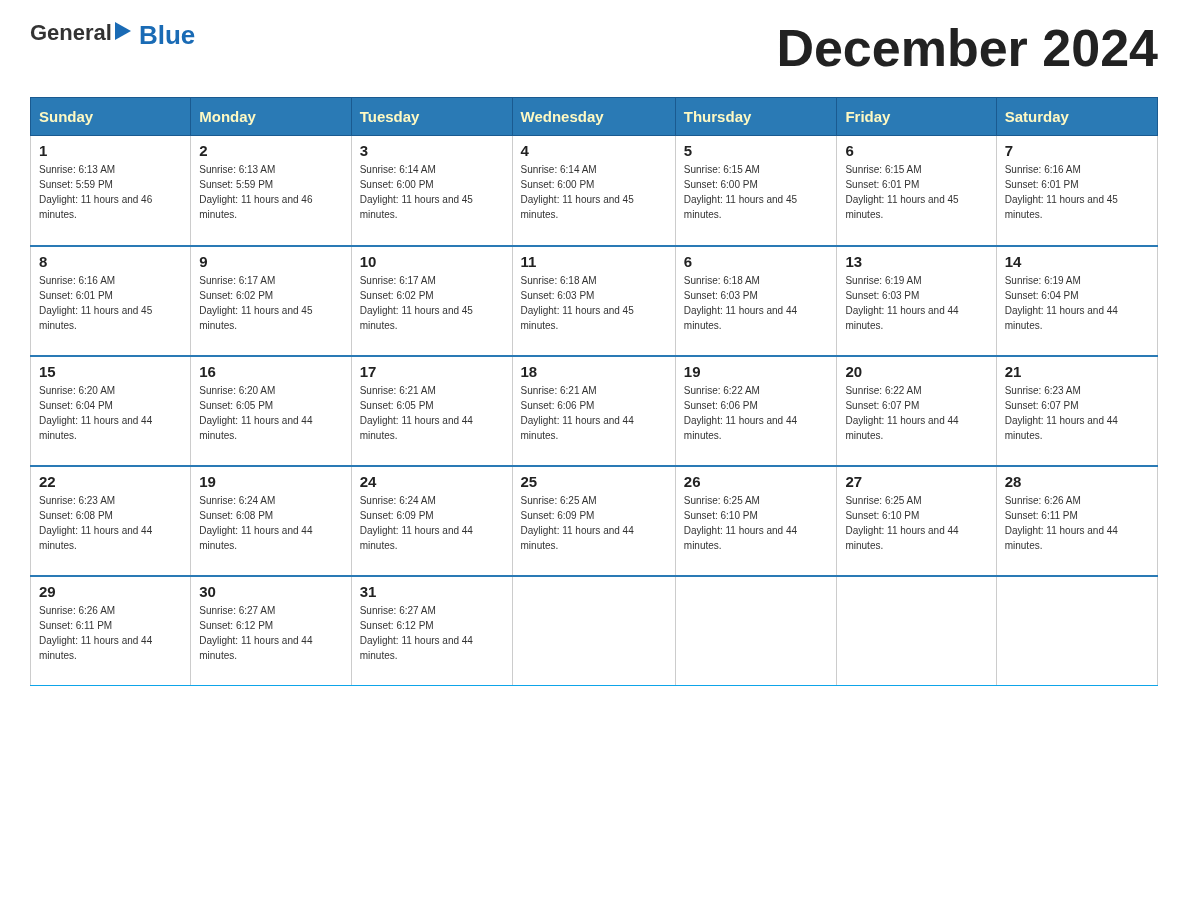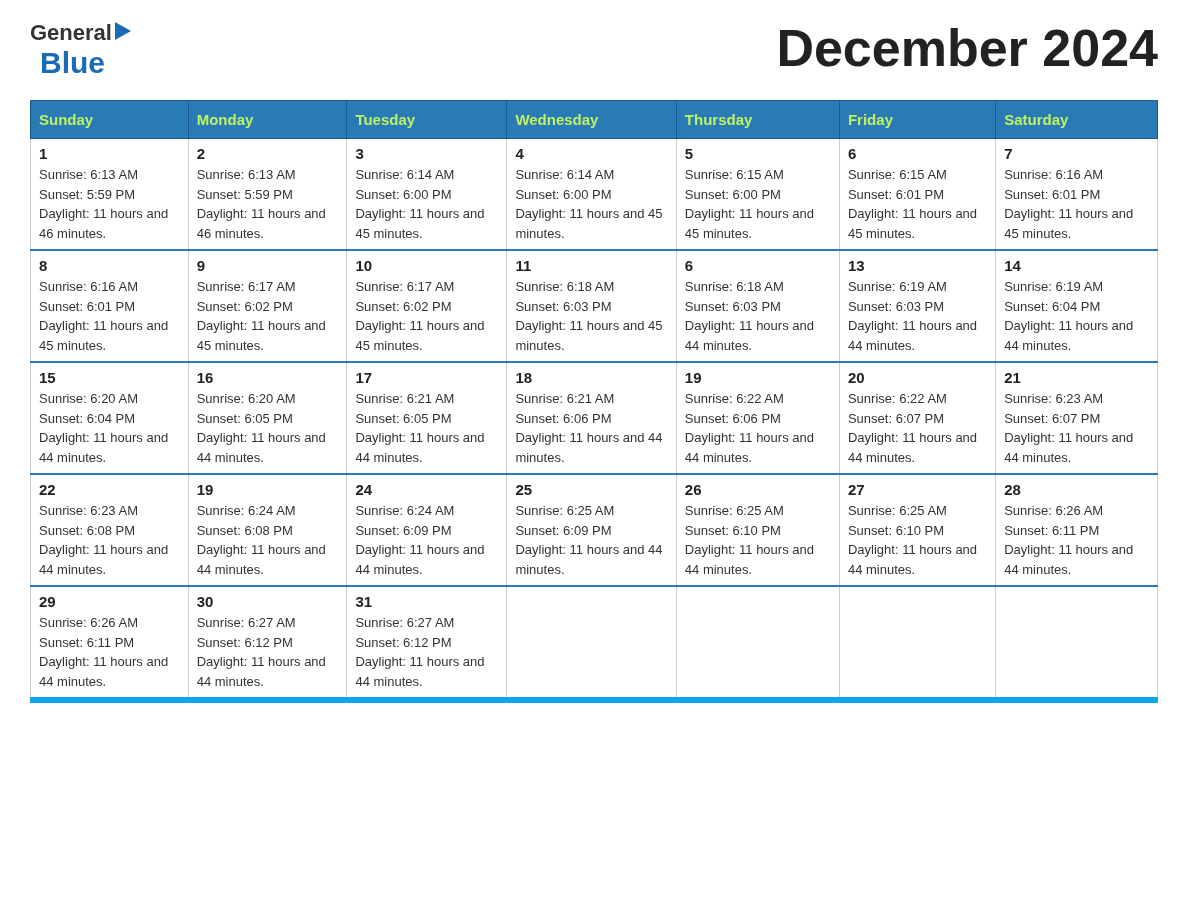--- a/index.html
+++ b/index.html
@@ -16,32 +16,32 @@
       align-items: flex-start;
       margin-bottom: 20px;
     }
     .logo-text-general {
       font-size: 22px;
       font-weight: bold;
       color: #333;
     }
     .logo-wrapper {
       display: flex;
-      flex-direction: column;
+      flex-direction: row;
       align-items: flex-start;
     }
     .logo-line1 {
       display: flex;
       align-items: center;
     }
     .logo-line2 {
-      font-size: 30px;
+      font-size: 26px;
       font-weight: bold;
       color: #1a6bb5;
-      margin-left: 10px;
+      margin-left: 2px;
     }
     .title-block {
       text-align: right;
       margin-left: 46px;
     }
     .main-title {
       font-size: 52px;
       font-weight: bold;
       color: #222;
       line-height: 1.1;
@@ -51,21 +51,21 @@
       color: #555;
       margin-top: 4px;
     }
     .calendar-table {
       width: 100%;
       border-collapse: collapse;
       border: 1px solid #aaa;
     }
     .calendar-table th {
       background-color: #2a7ab5;
-      color: #bef264;
+      color: #fef9c3;
       font-size: 15px;
       font-weight: bold;
       padding: 10px 8px;
       text-align: left;
       border: 1px solid #1a5a90;
     }
     .calendar-table td {
       vertical-align: top;
       padding: 6px 8px;
       border: 1px solid #ccc;
@@ -77,29 +77,29 @@
     .calendar-table tr td {
       border-bottom: 2px solid #2a7ab5;
     }
     .day-number {
       font-size: 15px;
       font-weight: bold;
       margin-bottom: 3px;
       color: #222;
     }
     .day-info {
-      font-size: 13px;
+      font-size: 10px;
       line-height: 1.5;
       color: #333;
     }
     .empty-cell {
       background: #fff;
     }
     .calendar-table tbody tr:last-child td {
-      border-bottom: 6px solid #0ea5e9;
+      border-bottom: 1px solid #0ea5e9;
     }
   </style>
 </head>
 <body>
 
 <div class="header">
   <div class="logo-wrapper">
     <div class="logo-line1">
       <span class="logo-text-general">General</span>
       <div style="position:relative; display:inline-block; margin-left:3px;">

